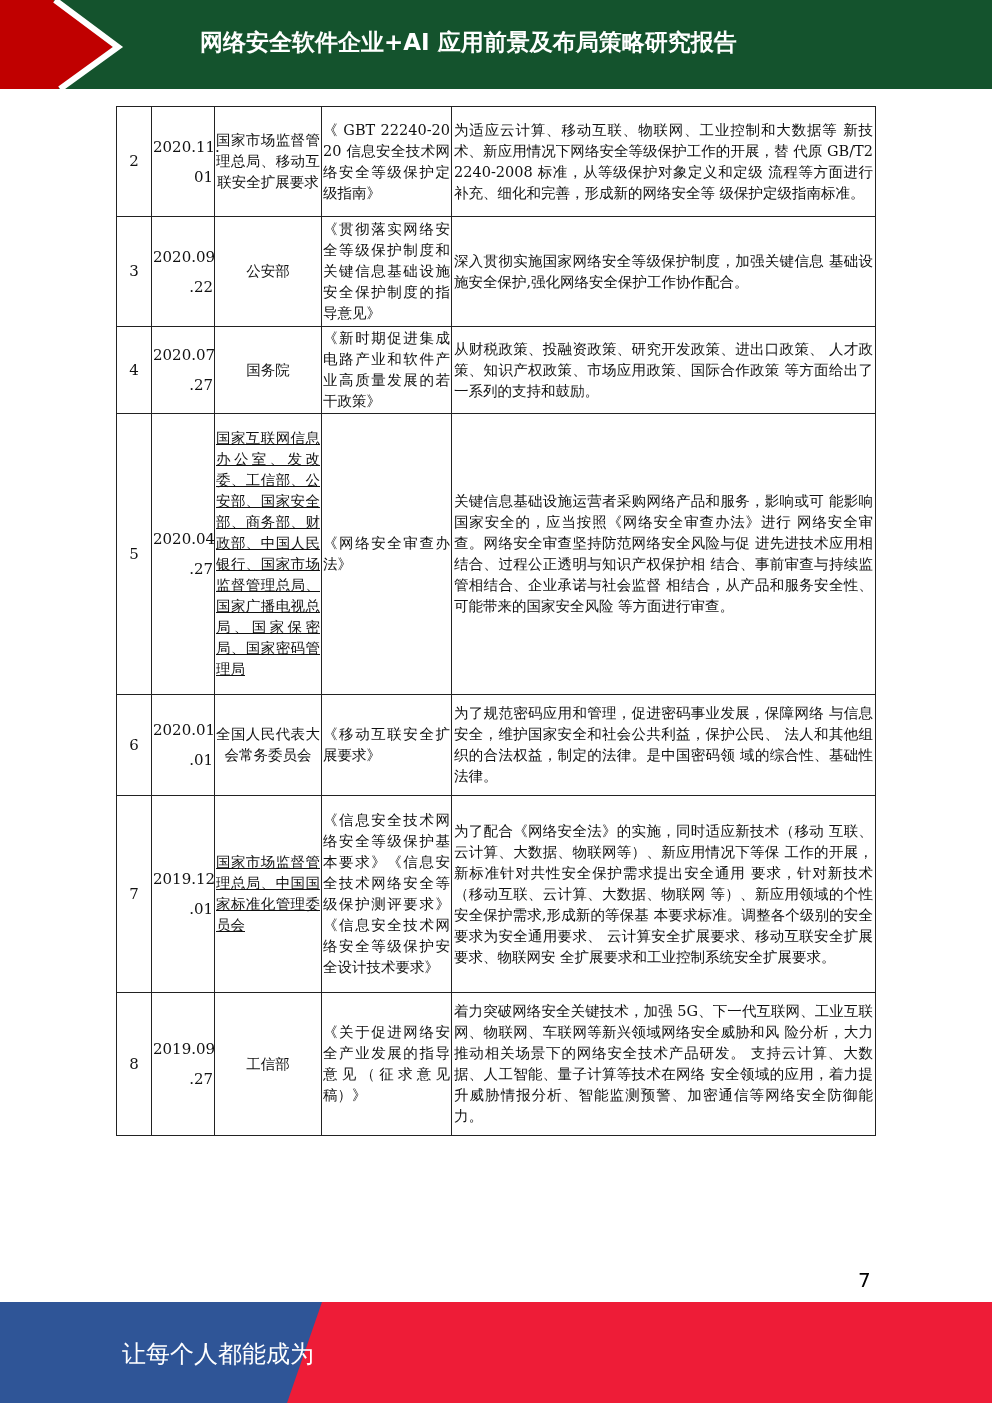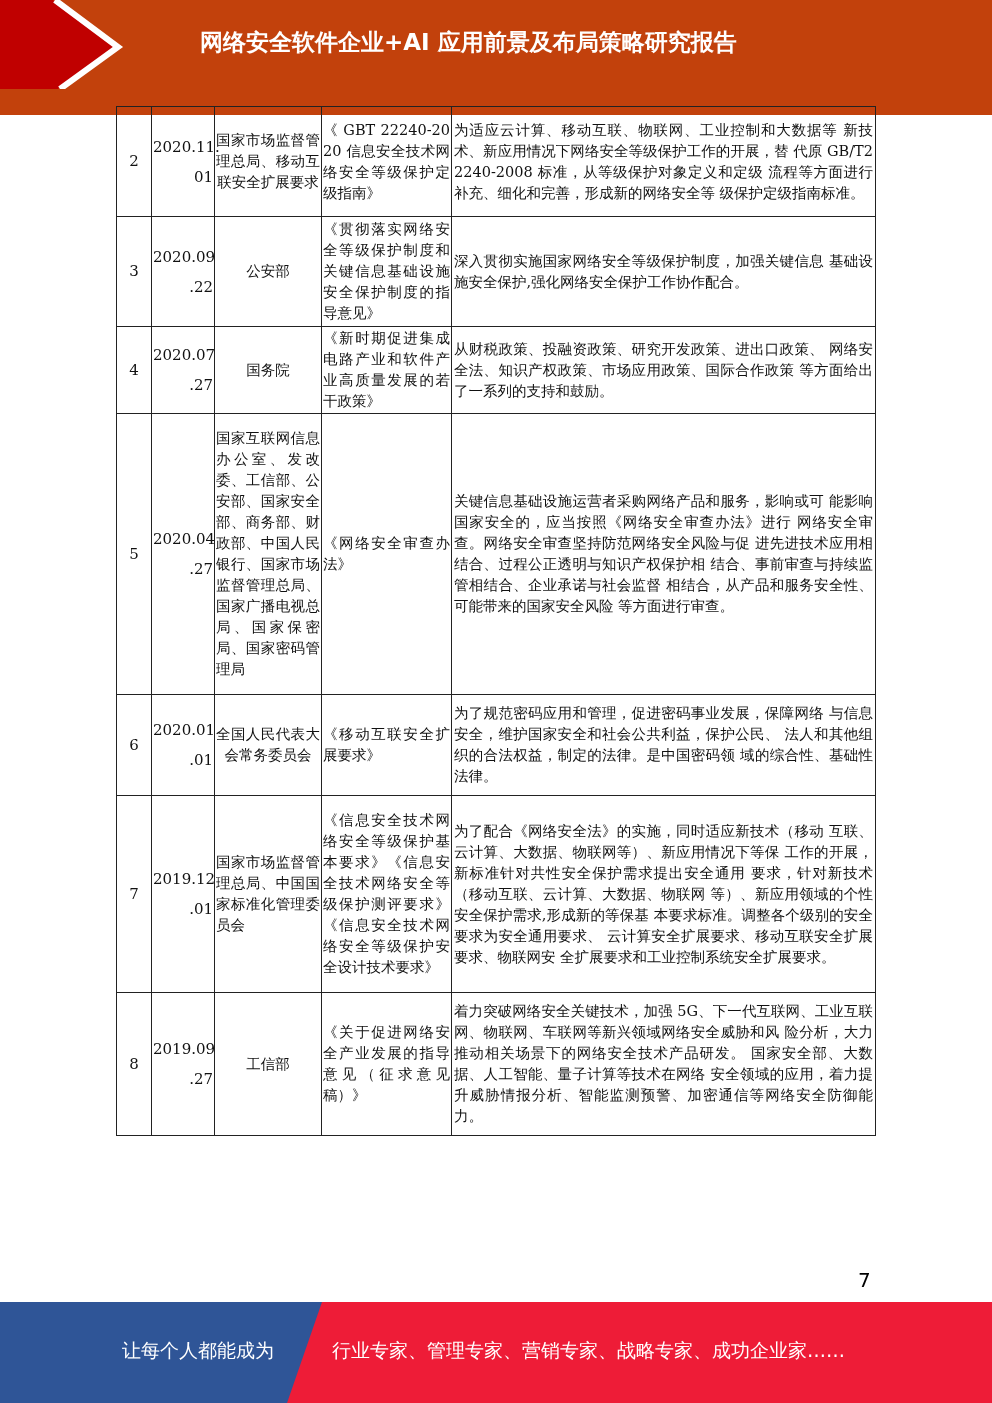--- a/index.html
+++ b/index.html
@@ -1,38 +1,38 @@
 <!DOCTYPE html>
 <html><head>
 <meta charset="utf-8">
 <style>
   * { box-sizing: border-box; margin: 0; padding: 0; }
   html, body { width: 992px; height: 1403px; background: #ffffff; overflow: hidden; }
   body { position: relative; font-family: "DejaVu Serif", "Liberation Serif", serif; color: #111; }
 
-  .header { position: absolute; left: 0; top: 0; width: 992px; height: 115px; background: #c2410c; overflow: hidden; }
+  .header { position: absolute; left: 0; top: 0; width: 992px; height: 89px; background: #14532d; overflow: hidden; }
   .header svg { position: absolute; left: 0; top: 0; }
   .header-title { position: absolute; left: 200px; top: 22px; width: 640px; height: 40px; line-height: 40px;
     color: #ffffff; font-family: "DejaVu Sans", "Liberation Sans", sans-serif; font-weight: bold; font-size: 23px; letter-spacing: 0px; white-space: nowrap; }
 
   table.policy { position: absolute; left: 116px; top: 106px; width: 759px; border-collapse: collapse; table-layout: fixed; }
   table.policy td { border: 1px solid #222; font-size: 14.5px; line-height: 21px; vertical-align: middle; padding: 0 1px; }
   table.policy td.no { text-align: center; font-size: 15px; }
   table.policy td.date { text-align: right; font-size: 15px; line-height: 30px; }
   table.policy td.org { text-align: justify; text-align-last: center; }
-  table.policy td.org.left { text-align-last: left; }
+  table.policy td.org.left { text-align-last: left; text-decoration: underline; }
   table.policy td.doc { text-align: justify; }
   table.policy td.desc { text-align: justify; padding: 8px 2px; }
   .cellwrap { word-break: break-all; }
 
   .page-number { position: absolute; left: 858px; top: 1268px; font-family: "DejaVu Sans", "Liberation Sans", sans-serif; font-size: 20px; color: #000; }
 
   .footer { position: absolute; left: 0; top: 1302px; width: 992px; height: 101px; background: #ee1c37; overflow: hidden; }
   .footer svg { position: absolute; left: 0; top: 0; }
-  .footer-left { position: absolute; left: 122px; top: 36px; color: #fff; font-family: "DejaVu Sans", "Liberation Sans", sans-serif; font-size: 19px; white-space: nowrap; }
+  .footer-left { position: absolute; left: 122px; top: 36px; color: #fff; font-family: "DejaVu Sans", "Liberation Sans", sans-serif; font-size: 24px; white-space: nowrap; }
   .footer-right { position: absolute; left: 332px; top: 36px; color: #fff; font-family: "DejaVu Sans", "Liberation Sans", sans-serif; font-size: 19px; white-space: nowrap; }
 </style>
 </head>
 <body>
 
 <div class="header">
   <svg width="992" height="89">
     <polygon points="0,0 53,0 113,47 58,89 0,89" fill="#c00000"></polygon>
     <polyline points="55,0 118,47 60,89" fill="none" stroke="#ffffff" stroke-width="6"></polyline>
   </svg>
@@ -60,21 +60,21 @@
       <td class="date"><span>2020.09</span><br><span>.22</span></td>
       <td class="org cellwrap">公安部</td>
       <td class="doc cellwrap">《贯彻落实网络安全等级保护制度和关键信息基础设施安全保护制度的指导意见》</td>
       <td class="desc cellwrap">深入贯彻实施国家网络安全等级保护制度，加强关键信息 基础设施安全保护,强化网络安全保护工作协作配合。</td>
     </tr>
     <tr style="height:87px">
       <td class="no">4</td>
       <td class="date"><span>2020.07</span><br><span>.27</span></td>
       <td class="org cellwrap">国务院</td>
       <td class="doc cellwrap">《新时期促进集成电路产业和软件产业高质量发展的若干政策》</td>
-      <td class="desc cellwrap">从财税政策、投融资政策、研究开发政策、进出口政策、 网络安全法、知识产权政策、市场应用政策、国际合作政策 等方面给出了一系列的支持和鼓励。</td>
+      <td class="desc cellwrap">从财税政策、投融资政策、研究开发政策、进出口政策、 人才政策、知识产权政策、市场应用政策、国际合作政策 等方面给出了一系列的支持和鼓励。</td>
     </tr>
     <tr style="height:281px">
       <td class="no">5</td>
       <td class="date"><span>2020.04</span><br><span>.27</span></td>
       <td class="org left cellwrap">国家互联网信息办公室、发改委、工信部、公安部、国家安全部、商务部、财政部、中国人民银行、国家市场监督管理总局、国家广播电视总局、国家保密局、国家密码管理局</td>
       <td class="doc cellwrap">《网络安全审查办法》</td>
       <td class="desc cellwrap">关键信息基础设施运营者采购网络产品和服务，影响或可 能影响国家安全的，应当按照《网络安全审查办法》进行 网络安全审查。网络安全审查坚持防范网络安全风险与促 进先进技术应用相结合、过程公正透明与知识产权保护相 结合、事前审查与持续监管相结合、企业承诺与社会监督 相结合，从产品和服务安全性、可能带来的国家安全风险 等方面进行审查。</td>
     </tr>
     <tr style="height:87px">
       <td class="no">6</td>
@@ -88,26 +88,25 @@
       <td class="date"><span>2019.12</span><br><span>.01</span></td>
       <td class="org left cellwrap">国家市场监督管理总局、中国国家标准化管理委员会</td>
       <td class="doc cellwrap">《信息安全技术网络安全等级保护基本要求》《信息安全技术网络安全等级保护测评要求》《信息安全技术网络安全等级保护安全设计技术要求》</td>
       <td class="desc cellwrap">为了配合《网络安全法》的实施，同时适应新技术（移动 互联、云计算、大数据、物联网等）、新应用情况下等保 工作的开展，新标准针对共性安全保护需求提出安全通用 要求，针对新技术（移动互联、云计算、大数据、物联网 等）、新应用领域的个性安全保护需求,形成新的等保基 本要求标准。调整各个级别的安全要求为安全通用要求、 云计算安全扩展要求、移动互联安全扩展要求、物联网安 全扩展要求和工业控制系统安全扩展要求。</td>
     </tr>
     <tr style="height:134px">
       <td class="no">8</td>
       <td class="date"><span>2019.09</span><br><span>.27</span></td>
       <td class="org cellwrap">工信部</td>
       <td class="doc cellwrap">《关于促进网络安全产业发展的指导意见（征求意见稿）》</td>
-      <td class="desc cellwrap">着力突破网络安全关键技术，加强 5G、下一代互联网、工业互联网、物联网、车联网等新兴领域网络安全威胁和风 险分析，大力推动相关场景下的网络安全技术产品研发。 国家安全部、大数据、人工智能、量子计算等技术在网络 安全领域的应用，着力提升威胁情报分析、智能监测预警、加密通信等网络安全防御能力。</td>
+      <td class="desc cellwrap">着力突破网络安全关键技术，加强 5G、下一代互联网、工业互联网、物联网、车联网等新兴领域网络安全威胁和风 险分析，大力推动相关场景下的网络安全技术产品研发。 支持云计算、大数据、人工智能、量子计算等技术在网络 安全领域的应用，着力提升威胁情报分析、智能监测预警、加密通信等网络安全防御能力。</td>
     </tr>
   </tbody>
 </table>
 
 <div class="page-number">7</div>
 
 <div class="footer">
   <svg width="992" height="101">
     <polygon points="0,0 322,0 287,101 0,101" fill="#2f5597"></polygon>
   </svg>
   <div class="footer-left">让每个人都能成为</div>
-  <div class="footer-right">行业专家、管理专家、营销专家、战略专家、成功企业家……</div>
 </div>
 
 </body></html>

